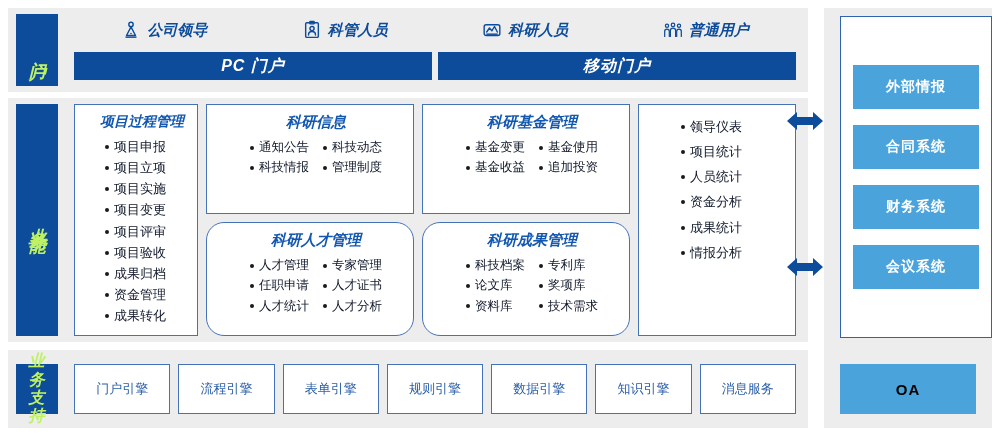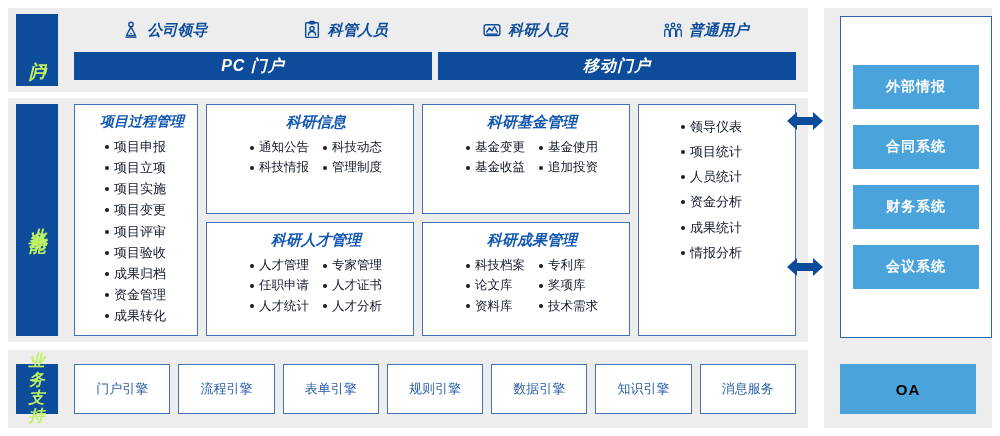--- a/index.html
+++ b/index.html
@@ -97,21 +97,21 @@
   .card {
     background: #ffffff;
     border: 1px solid #4472b8;
     box-sizing: border-box;
     padding: 8px 4px 6px 16px;
     display: flex; flex-direction: column;
     overflow: hidden;
   }
   .card.tall { flex: 1 1 auto; }
   .card.half-top { height: 110px; }
-  .card.half-bot { height: 114px; }
+  .card.half-bot { height: 114px; border-radius: 18px; }
 
   .card-title {
     color: #1257b0;
     font-weight: bold;
     font-style: italic;
     font-size: 15px;
     text-align: center;
     margin-bottom: 6px;
     white-space: nowrap;
   }

